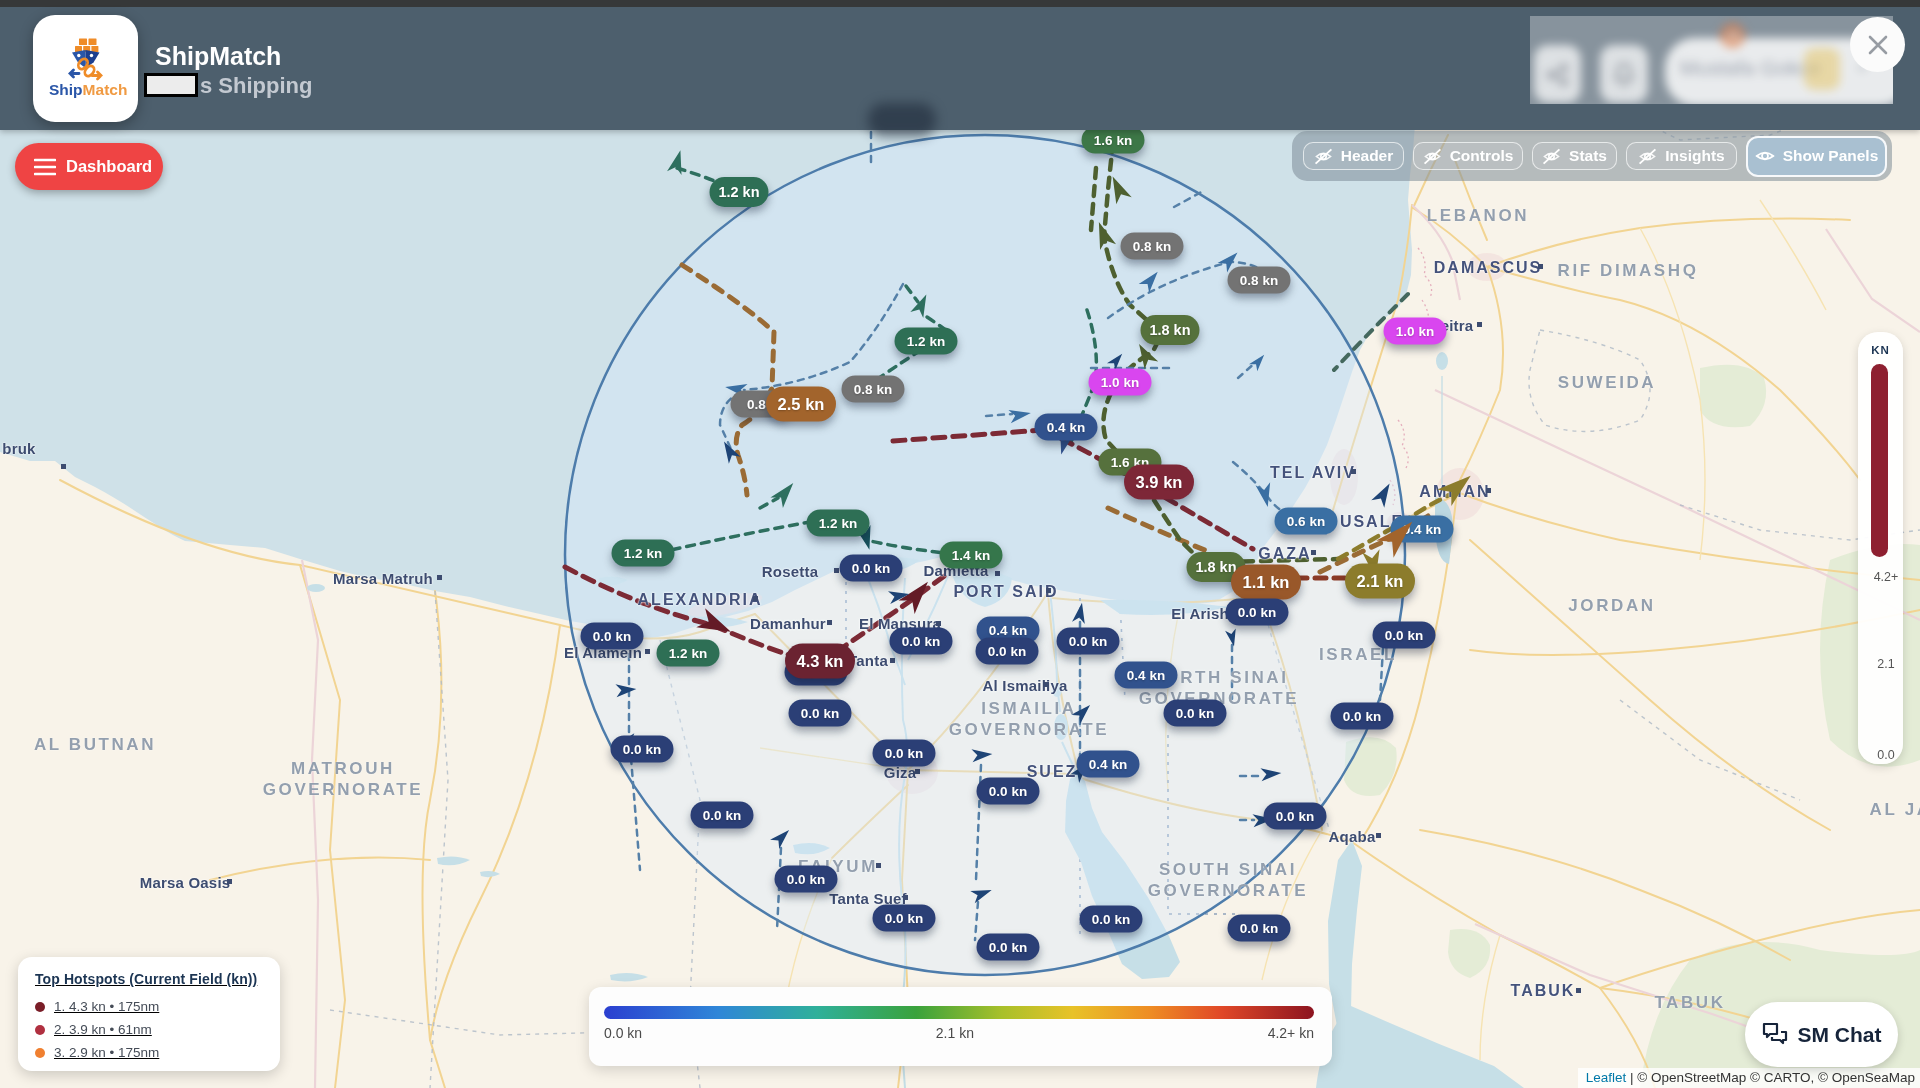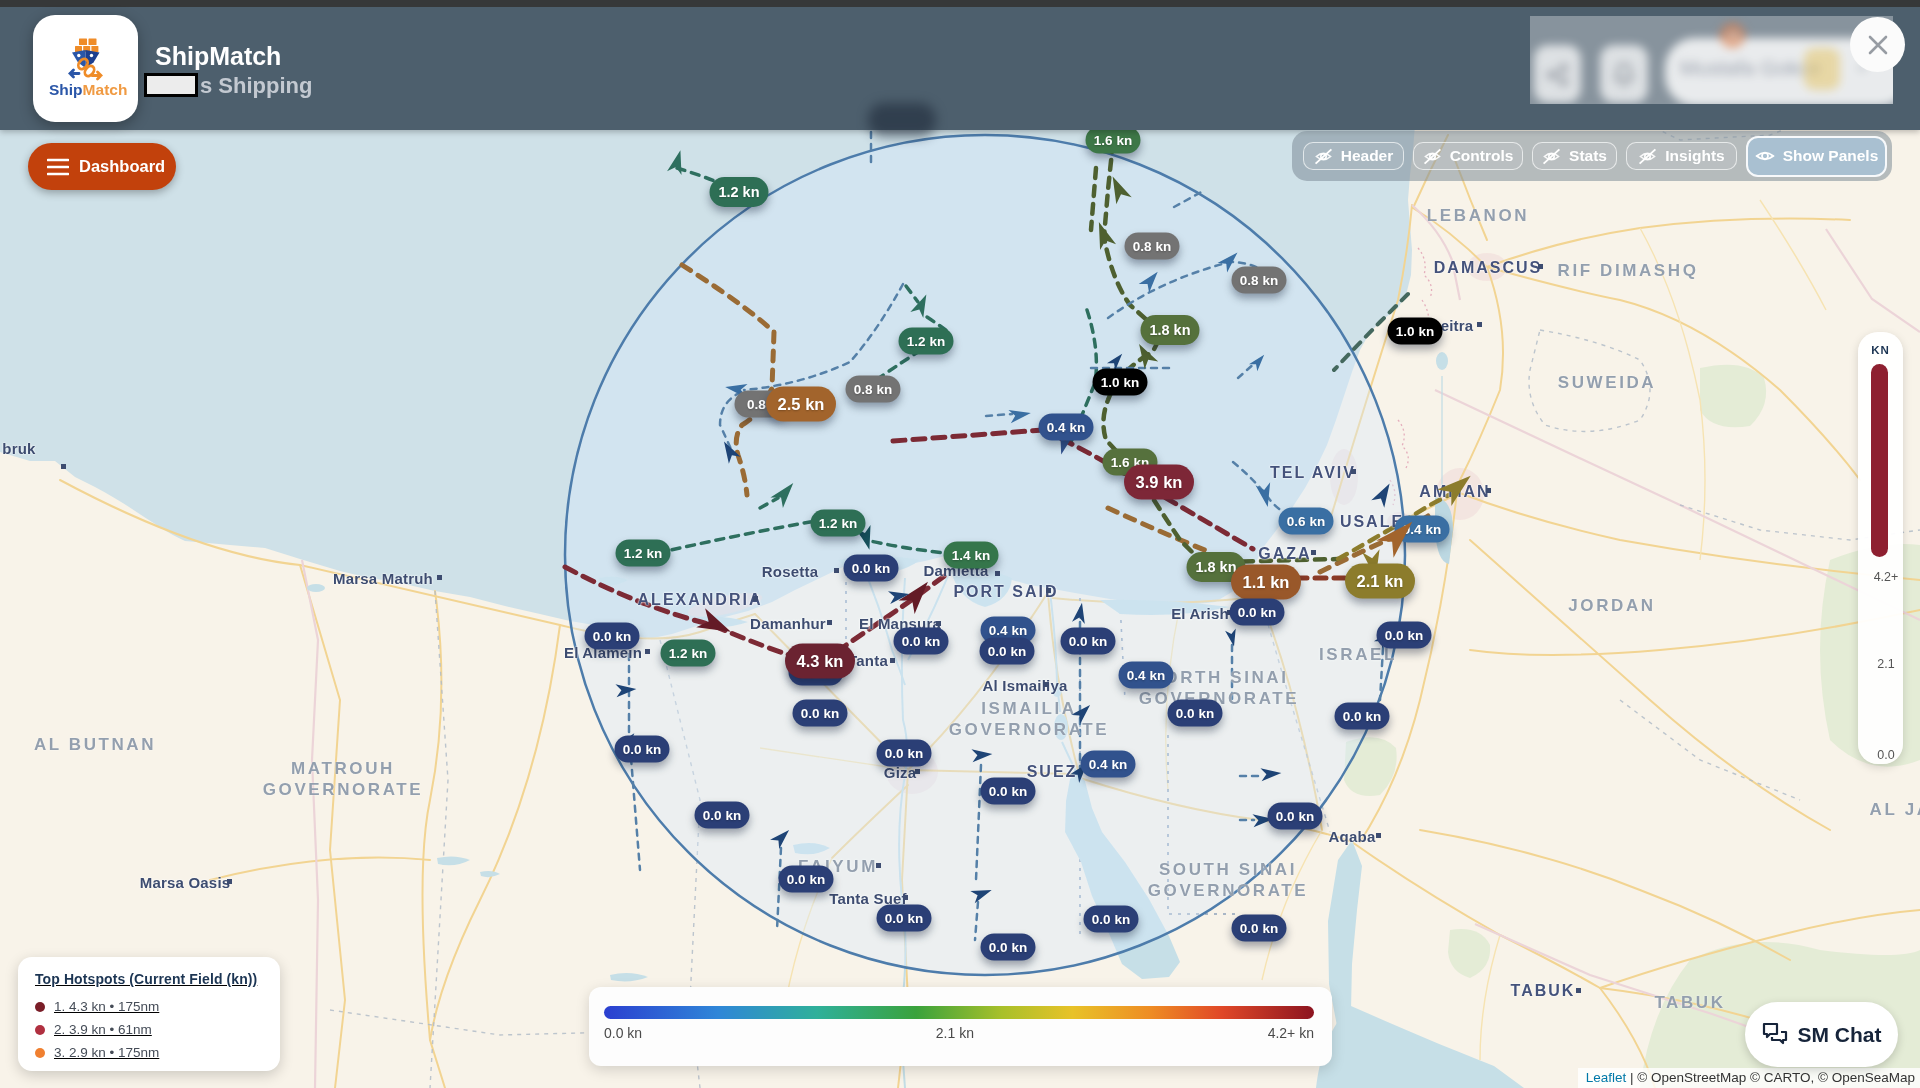--- a/index.html
+++ b/index.html
@@ -5,25 +5,25 @@
   * { margin:0; padding:0; box-sizing:border-box; }
   html,body { width:1920px; height:1088px; overflow:hidden; font-family:"Liberation Sans", sans-serif; }
   #stage { position:relative; width:1920px; height:1088px; background:#cfe1e8; overflow:hidden; }
   #mapsvg { position:absolute; left:0; top:0; }
 
   
   .p { position:absolute; transform:translate(-50%,-50%); color:#fff; font-weight:700;
        text-align:center; white-space:nowrap;
        box-shadow:0 5px 9px rgba(15,25,50,.38);
        text-shadow:0 1px 2px rgba(0,0,0,.25); }
-  .ps { width:55px; height:27px; line-height:27px; border-radius:14px; font-size:13.5px; }
+  .ps { width:63px; height:27px; line-height:27px; border-radius:14px; font-size:13.5px; }
   .pm { width:59px; height:30px; line-height:30px; border-radius:15px; font-size:14.5px; }
   .pl { width:70px; height:35px; line-height:35px; border-radius:18px; font-size:16.5px; }
   .c00{background:#2b3f76;} .c04{background:#31528d;} .c06{background:#3a6fa3;}
-  .c08{background:#737373;} .c10{background:#000000;} .c12{background:#2e6f55;}
+  .c08{background:#737373;} .c10{background:#d946ef;} .c12{background:#2e6f55;}
   .c14{background:#35764b;} .c16{background:#3d7747;} .c16o{background:#56713d;}
   .c18{background:#55713c;} .c21{background:#8c7c2c;} .c25{background:#a2642c;}
   .c27{background:#99582a;} .c39{background:#7d2737;} .c43{background:#6b2331;}
 
   
   .lab { position:absolute; transform:translate(-50%,-50%); white-space:nowrap; }
   .city { font-size:15px; font-weight:700; color:#3d4c70; letter-spacing:.2px; text-shadow:0 0 2px rgba(255,255,255,.9),0 0 2px rgba(255,255,255,.9); }
   .CITY { font-size:16px; font-weight:700; color:#44527b; letter-spacing:2px; text-shadow:0 0 2px rgba(255,255,255,.9),0 0 2px rgba(255,255,255,.9); }
   .region { font-size:17px; font-weight:700; color:#939fae; letter-spacing:2.6px; text-align:center; line-height:21px; text-shadow:0 0 2px rgba(255,255,255,.8); }
   .dot { position:absolute; width:5px; height:5px; background:#3d4c70; }
@@ -31,21 +31,21 @@
   
   #topstrip { position:absolute; left:0; top:0; width:1920px; height:7px; background:#363839; z-index:30; }
   #header { position:absolute; left:0; top:7px; width:1920px; height:123px; background:#4d5f6d; z-index:20;
             box-shadow:0 2px 6px rgba(0,0,0,.25); }
   #logocard { position:absolute; left:33px; top:15px; width:105px; height:107px; background:#fff;
               border-radius:22px; z-index:40; box-shadow:0 4px 14px rgba(0,0,0,.3); }
   #apptitle { position:absolute; left:155px; top:42px; color:#fff; font-size:25px; font-weight:700; z-index:40; }
   #appsub { position:absolute; left:200px; top:73px; color:#c3c9d1; font-size:22px; font-weight:600; z-index:40; }
   #redact { position:absolute; left:144px; top:73px; width:54px; height:24px; background:#ececec; border:3px solid #000; z-index:41; }
 
-  #dashbtn { position:absolute; left:28px; top:143px; width:148px; height:47px; background:#c2410c;
+  #dashbtn { position:absolute; left:15px; top:143px; width:148px; height:47px; background:#ef4444;
              border-radius:24px; z-index:40; color:#fff; font-size:16.5px; font-weight:700;
              display:flex; align-items:center; box-shadow:0 3px 8px rgba(0,0,0,.3); }
 
   
   #toolbar { position:absolute; left:1292px; top:131px; width:600px; height:50px;
              background:rgba(125,140,152,.55); border-radius:15px; z-index:40;
              display:flex; align-items:center; padding-left:11px; gap:9px; }
   .tbtn { height:28px; border:1.5px solid rgba(255,255,255,.65); border-radius:10px;
           color:#fff; font-size:15.5px; font-weight:700; display:flex; align-items:center; justify-content:center;
           gap:8px; background:rgba(255,255,255,.07); white-space:nowrap; }

